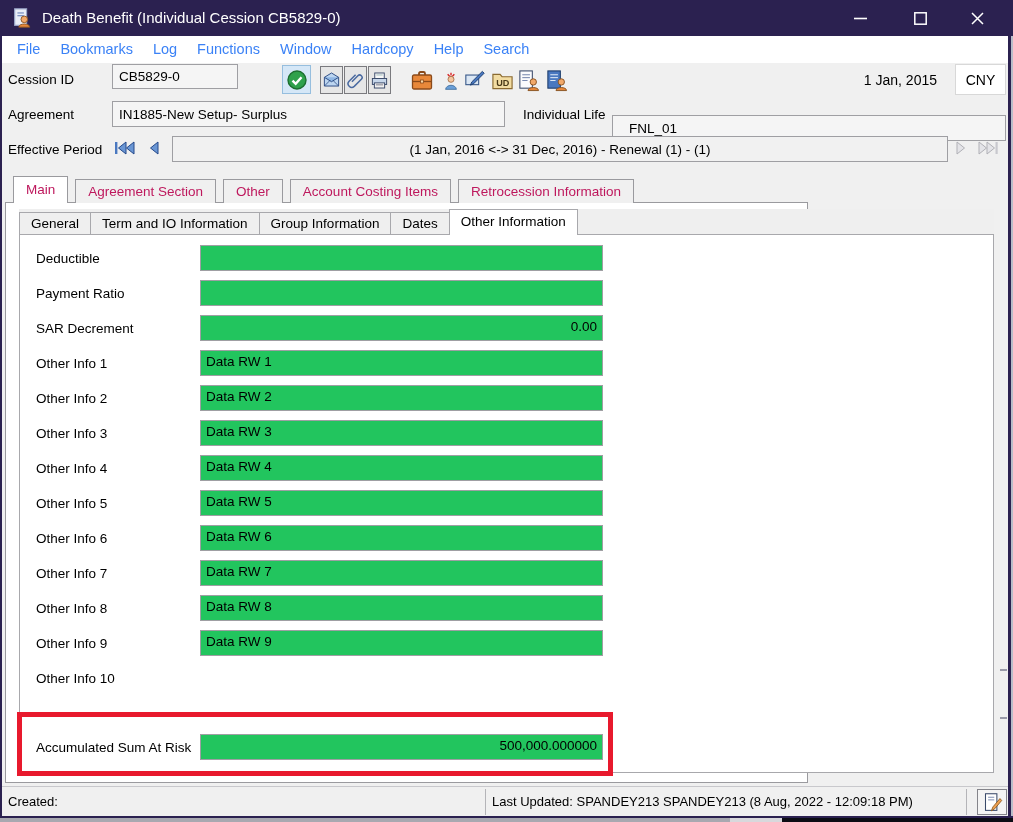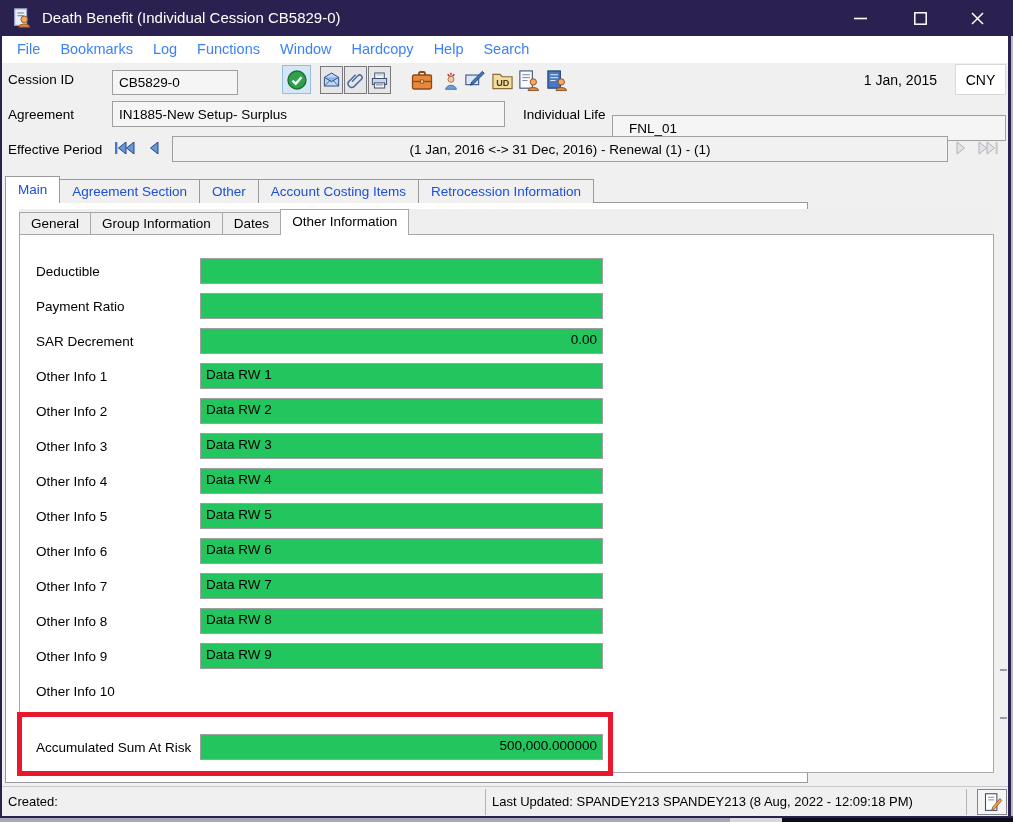--- a/index.html
+++ b/index.html
@@ -28,36 +28,36 @@
   .raised { background:#e6e6e6; border:1px solid #7a7a7e; }
   .validate-btn { background:#d5e7f7; border:1px solid #96bede; }
   .flat { background:transparent; border:none; }
   .eff-field { justify-content:center; background:#f1f1f1; }
   .currency-btn { position:absolute; left:955px; top:1px; width:51px; height:31px; background:#ffffff; border:1px solid #d8d8d8;
                   display:flex; align-items:center; justify-content:center; font-size:14px; color:#000; }
   .date-text { position:absolute; right:76px; top:9px; font-size:14px; color:#000; }
 
   
   .maintabs { position:absolute; left:5px; top:176px; height:27px; display:flex; align-items:flex-end; z-index:5; }
-  .tab { height:24px; line-height:23px; padding:0 12px; font-size:13.5px; color:#1d4ed8; background:#f0f0f0;
-         border:1px solid #9a9a9e; border-bottom:none; margin-right:-1px; }
+  .tab { height:24px; line-height:23px; padding:0 12px; font-size:13.5px; color:#be185d; background:#f0f0f0;
+         border:1px solid #9a9a9e; border-bottom:none; margin-right:-1px;margin-left:8px; }
   .tab.active { height:27px; line-height:25px; background:#ffffff; position:relative; z-index:6; }
 
   
   .main-panel { position:absolute; left:5px; top:202px; width:803px; height:581px; background:#ffffff; border:1px solid #9a9a9e; }
 
   
   .subtab-strip { position:absolute; left:13px; top:6px; width:975px; height:26px; background:#efefef; display:flex; align-items:flex-end; }
   .subtab { height:23px; line-height:22px; padding:0 11px; font-size:13.5px; color:#000; background:#efefef;
             border:1px solid #a8a8ac; border-bottom:none; margin-right:-1px; }
   .subtab.active { height:26px; line-height:24px; background:#ffffff; position:relative; z-index:3; }
 
   
   .sub-panel { position:absolute; left:13px; top:31px; width:975px; height:539px; background:#ffffff; border:1px solid #a8a8ac; z-index:2; }
-  .field-rows { position:absolute; left:16px; top:23px; }
+  .field-rows { position:absolute; left:16px; top:10px; }
   .frow { display:flex; align-items:center; height:26px; margin-bottom:9px; }
   .flabel { width:164px; font-size:13.5px; color:#000; }
   .finput { width:403px; height:26px; background:#22c55e; border:1px solid #9f9fa3; font-size:13.5px; color:#000;
             padding:3px 5px; display:flex; align-items:flex-start; overflow:hidden; white-space:nowrap; }
   .finput[data-align="right"] { justify-content:flex-end; }
   .accum-row { position:absolute; left:16px; top:499px; display:flex; align-items:center; height:26px; }
 
   
   .red-box { position:absolute; left:17px; top:712px; width:596px; height:64px; border:5px solid #e8192d; z-index:20; pointer-events:none; }
 
@@ -127,21 +127,21 @@
       <div class="menu-item">Hardcopy</div>
 
       <div class="menu-item">Help</div>
 
       <div class="menu-item">Search</div>
     </div>
 
   <div class="header">
 
     <div class="hlabel" style="left:8px; top:9px;">Cession ID</div>
-    <div class="hfield" style="left:112px; top:7px; width:126px; height:25px;">CB5829-0</div>
+    <div class="hfield" style="left:112px; top:1px; width:126px; height:25px;">CB5829-0</div>
 
     <div class="tool-btn validate-btn" style="left:282px; top:2px; width:29px; height:29px;">
       <svg viewBox="0 0 22 22" width="22" height="22">
         <circle cx="11" cy="11" r="9" fill="#2fa14c" stroke="#1c6e30" stroke-width="1.4"></circle>
         <path d="M6.5 11.6l3.2 3.2 5.8-6.6" stroke="#fff" stroke-width="2.4" fill="none"></path>
       </svg>
     </div>
     <div class="tool-btn raised" style="left:320px; top:3px; width:23px; height:28px;">
       <svg viewBox="0 0 24 24" width="19" height="19">
         <polygon points="3,8 12,2.5 21,8 21,19 3,19" fill="#bcd5f0" stroke="#2a4a82" stroke-width="1.2"></polygon>
@@ -259,20 +259,21 @@
       <div class="tab">Account Costing Items</div>
 
       <div class="tab">Retrocession Information</div>
     </div>
 
   <div class="main-panel">
     <div class="subtab-strip">
 
         <div class="subtab">General</div>
 
+        <div class="subtab">Term and IO Information</div>
 
         <div class="subtab">Group Information</div>
 
         <div class="subtab">Dates</div>
 
         <div class="subtab active">Other Information</div>
       </div>
     <div class="sub-panel">
       <div class="field-rows">
 

